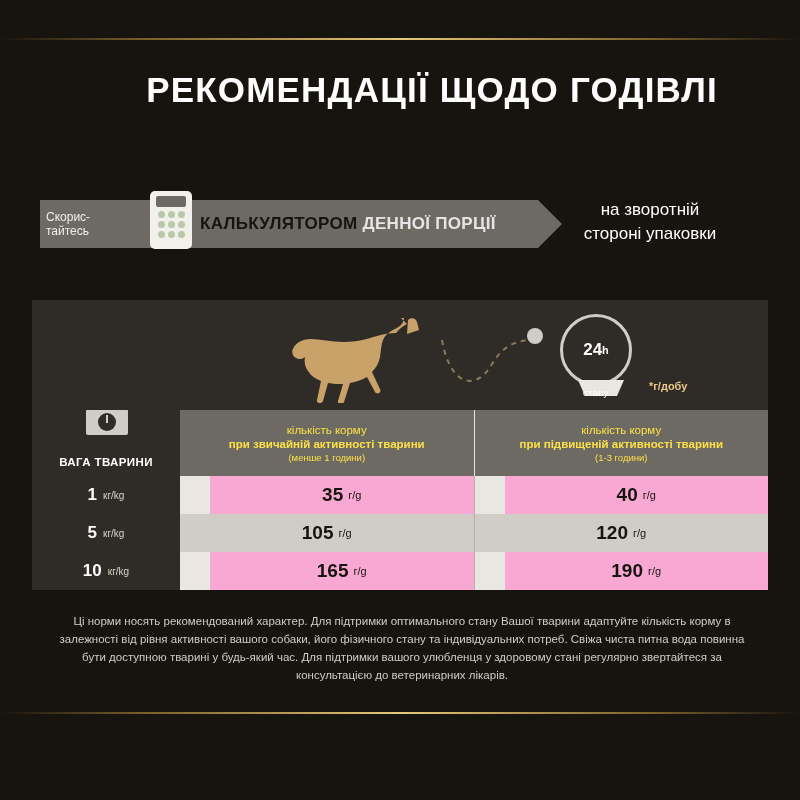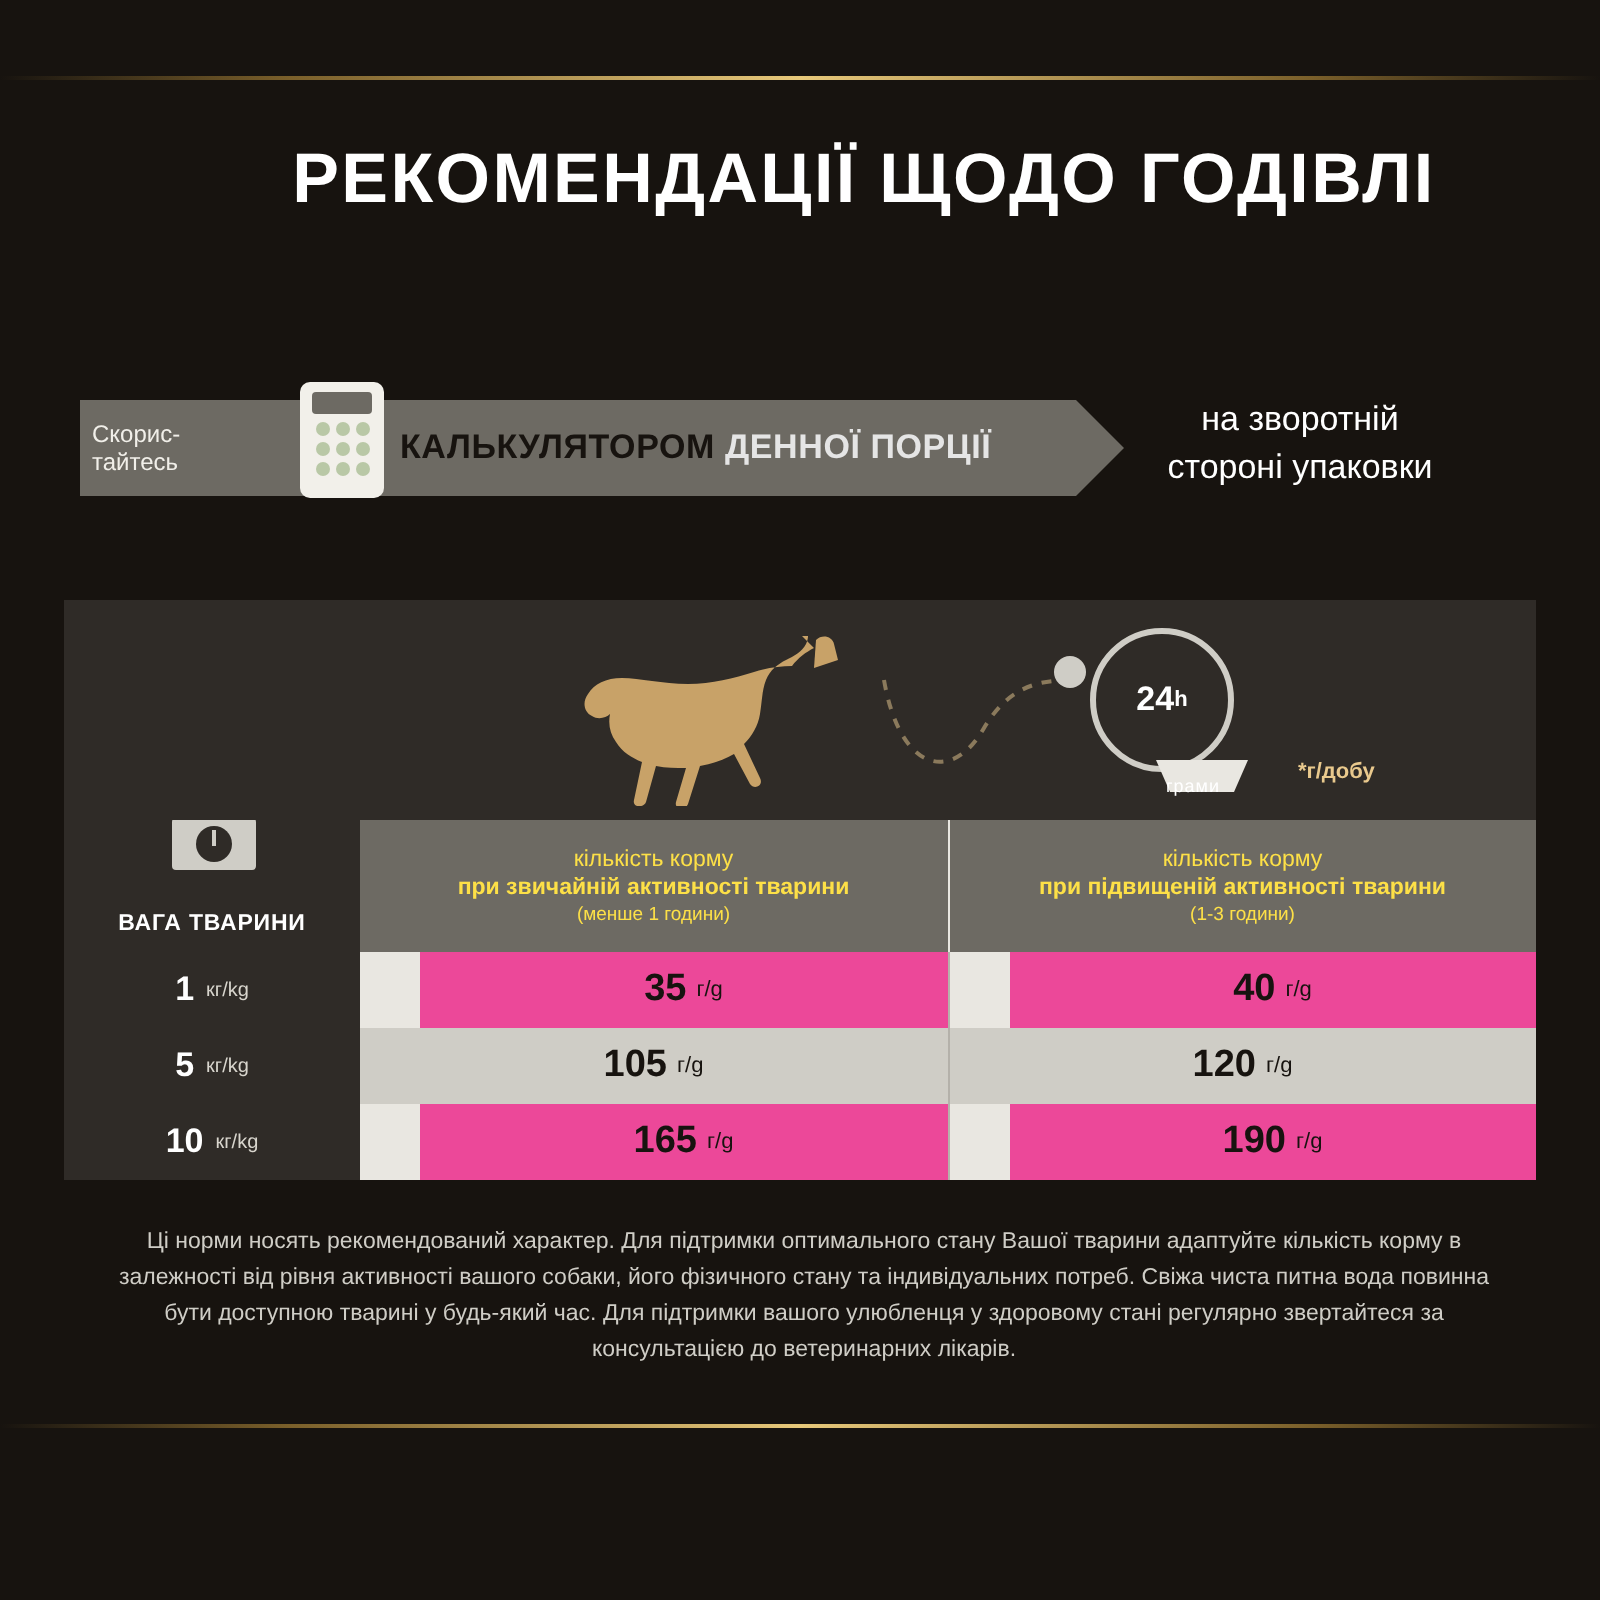--- a/index.html
+++ b/index.html
@@ -79,21 +79,21 @@
   .illus{
     position:relative;height:110px;background:#2f2b27;
   }
   .scale-col{
     position:absolute;left:0;top:0;width:148px;height:290px;background:#2f2b27;
   }
   .dog-silhouette{
     position:absolute;left:225px;top:18px;width:190px;height:85px;
   }
   .clock{
-    position:absolute;left:513px;top:14px;width:72px;height:72px;
+    position:absolute;left:528px;top:14px;width:72px;height:72px;
     border-radius:50%;background:#2f2b27;border:3px solid #cfcdc6;
     box-sizing:border-box;
     display:flex;align-items:center;justify-content:center;
     font-size:17px;font-weight:bold;color:#ffffff;
   }
   .clock .h{font-size:11px;}
   .bowl{
     position:absolute;left:545px;top:78px;width:48px;height:20px;
   }
   .grams{
@@ -133,21 +133,21 @@
     display:flex;align-items:center;justify-content:center;gap:6px;
   }
   .row .wcell .num{font-size:17px;font-weight:bold;}
   .row .wcell .unit{font-size:10px;color:#d8d5cd;}
   .row .vcell{
     flex:1;display:flex;align-items:center;justify-content:center;gap:5px;color:#17130f;
   }
   .row .vcell .num{font-size:19px;font-weight:bold;}
   .row .vcell .unit{font-size:11px;}
   .row.alt .vcell{background:#cfcdc6;}
-  .row.plain .vcell{background:#ec4899;margin-left:30px;}
+  .row.plain .vcell{background:#f9a8d4;margin-left:30px;}
   .row .sep{width:1px;background:#b4b1aa;}
 
   .scale-graphic{
     position:absolute;left:44px;top:18px;width:62px;height:120px;
   }
 
   
   .footer{
     position:absolute;top:612px;left:52px;width:700px;
     font-size:11.5px;line-height:18px;color:#cfcdc6;text-align:center;
@@ -217,21 +217,21 @@
 
     <div class="ball"></div>
 
     <div class="clock">
       <span>24</span>
         <span class="h">h</span>
     </div>
     <svg class="bowl" viewBox="0 0 48 20">
       <path fill="#e9e7e1" d="M1 2 h46 l-7 16 h-32 z"></path>
     </svg>
-    <div class="grams">грами</div>
+    <div class="grams">стану</div>
     <div class="gram-unit">*г/добу</div>
   </div>
 
   <div class="head-row">
     <div class="head-cell">
       <div class="l1">кількість корму</div>
       <div class="l2">при звичайній активності тварини</div>
       <div class="l3">(менше 1 години)</div>
     </div>
     <div class="vdiv"></div>

